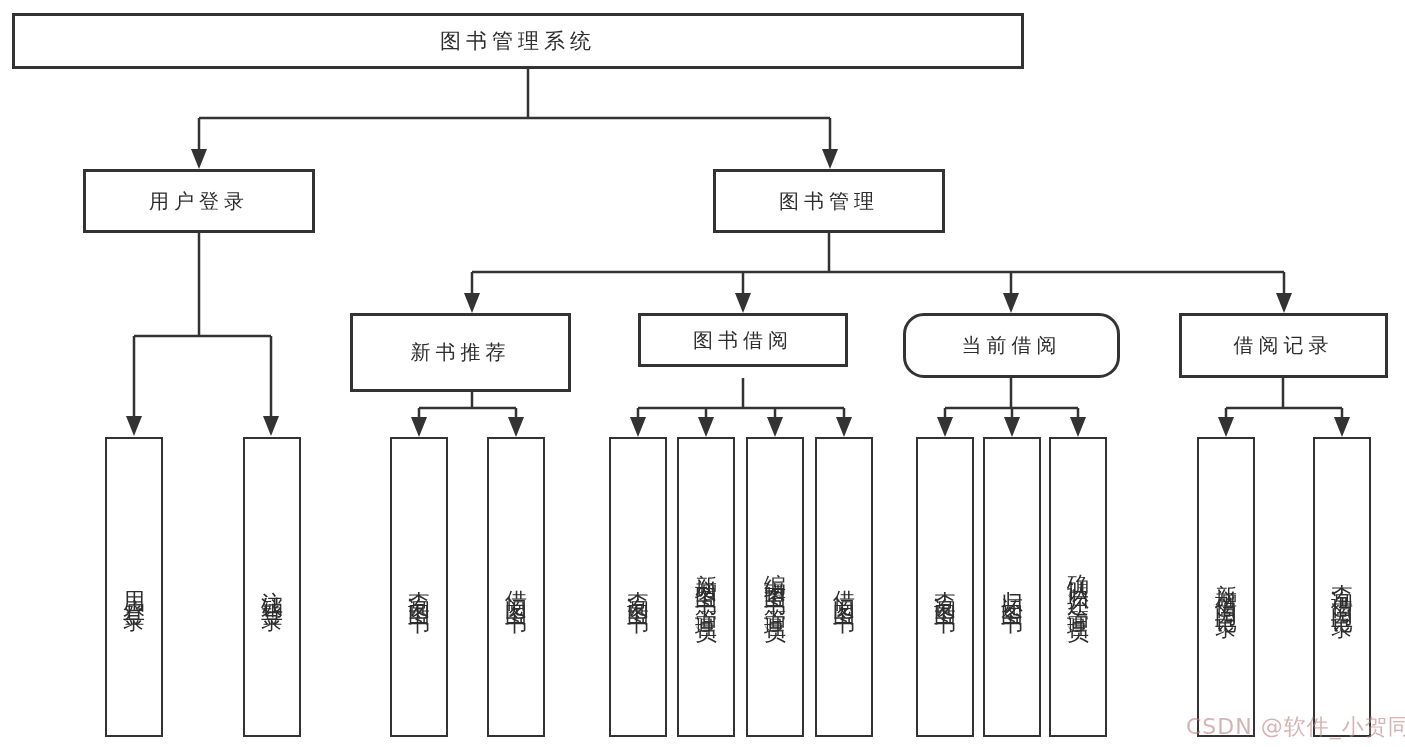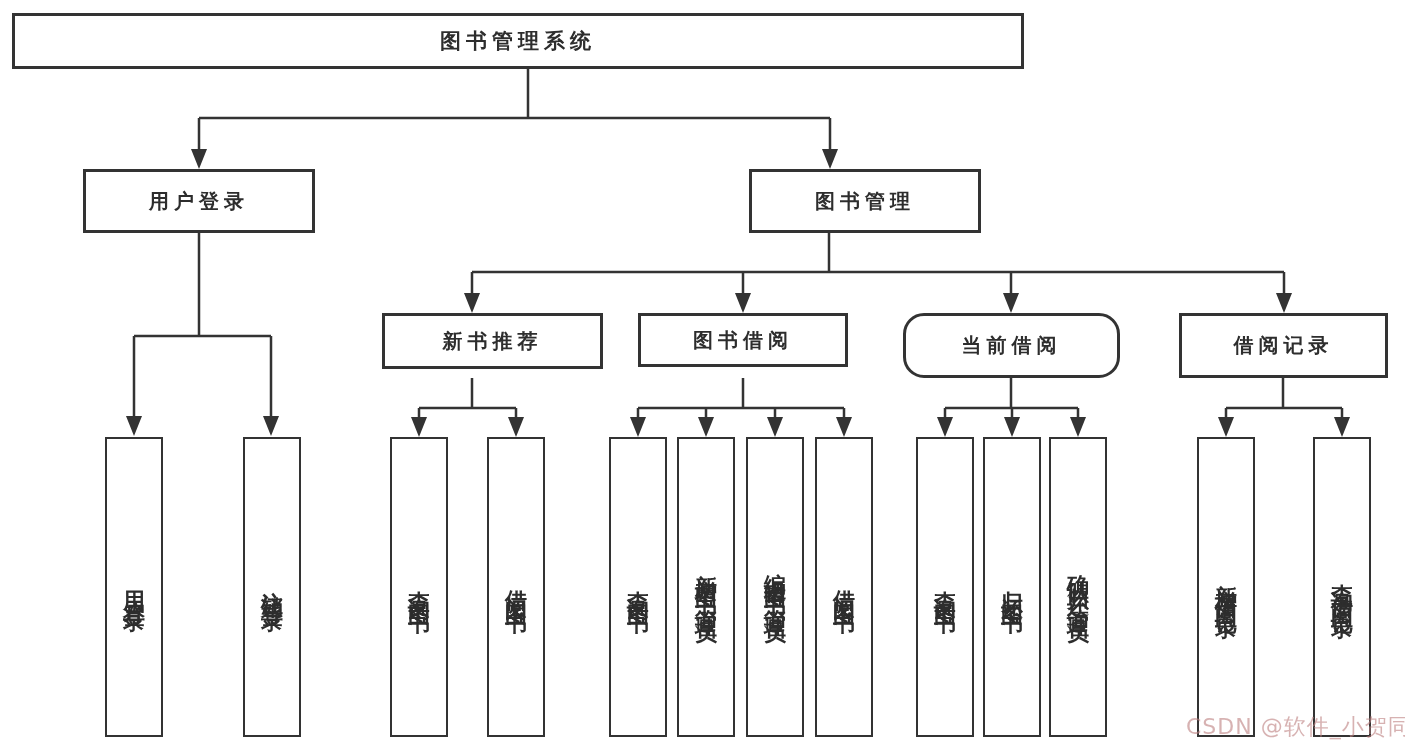--- a/index.html
+++ b/index.html
@@ -26,21 +26,20 @@
     position: absolute;
     box-sizing: border-box;
     background: #ffffff;
     border: 3px solid #333333;
     color: #2d2d2d;
     display: flex;
     align-items: center;
     justify-content: center;
     text-align: center;
     white-space: nowrap;
-    font-weight: bold;
   }
   .node.h1 { font-size: 21px; letter-spacing: 5px; }
   .node.h2 { font-size: 20px; letter-spacing: 5px; }
   .node.v {
     writing-mode: vertical-rl;
     text-orientation: mixed;
     font-size: 22px;
     letter-spacing: 7px;
     border-width: 2.5px;
     white-space: normal;
@@ -97,23 +96,23 @@
       <polygon points="1004,417 1020,417 1012,437"></polygon>
       <polygon points="1070,417 1086,417 1078,437"></polygon>
       <polygon points="1218,417 1234,417 1226,437"></polygon>
       <polygon points="1334,417 1350,417 1342,437"></polygon>
     </g>
   </svg>
 
   <div class="node h1" style="left:12px; top:13px; width:1012px; height:56px;">图书管理系统</div>
 
   <div class="node h2" style="left:83px; top:169px; width:232px; height:64px;">用户登录</div>
-  <div class="node h2" style="left:713px; top:169px; width:232px; height:64px;margin-left:36px;">图书管理</div>
+  <div class="node h2" style="left:713px; top:169px; width:232px; height:64px;">图书管理</div>
 
-  <div class="node h2" style="left:382px; top:313px; width:221px; height:56px;">新书推荐</div>
+  <div class="node h2" style="left:350px; top:313px; width:221px; height:79px;">新书推荐</div>
   <div class="node h2" style="left:638px; top:313px; width:210px; height:54px;">图书借阅</div>
   <div class="node h2" style="left:903px; top:313px; width:217px; height:65px;border-radius:21px;">当前借阅</div>
   <div class="node h2" style="left:1179px; top:313px; width:209px; height:65px;">借阅记录</div>
 
   <div class="node v" style="left:105px; top:437px; width:58px; height:300px;">用户登录</div>
   <div class="node v" style="left:243px; top:437px; width:58px; height:300px;">注销登录</div>
 
   <div class="node v" style="left:390px; top:437px; width:58px; height:300px;">查询图书</div>
   <div class="node v" style="left:487px; top:437px; width:58px; height:300px;">借阅图书</div>
 

